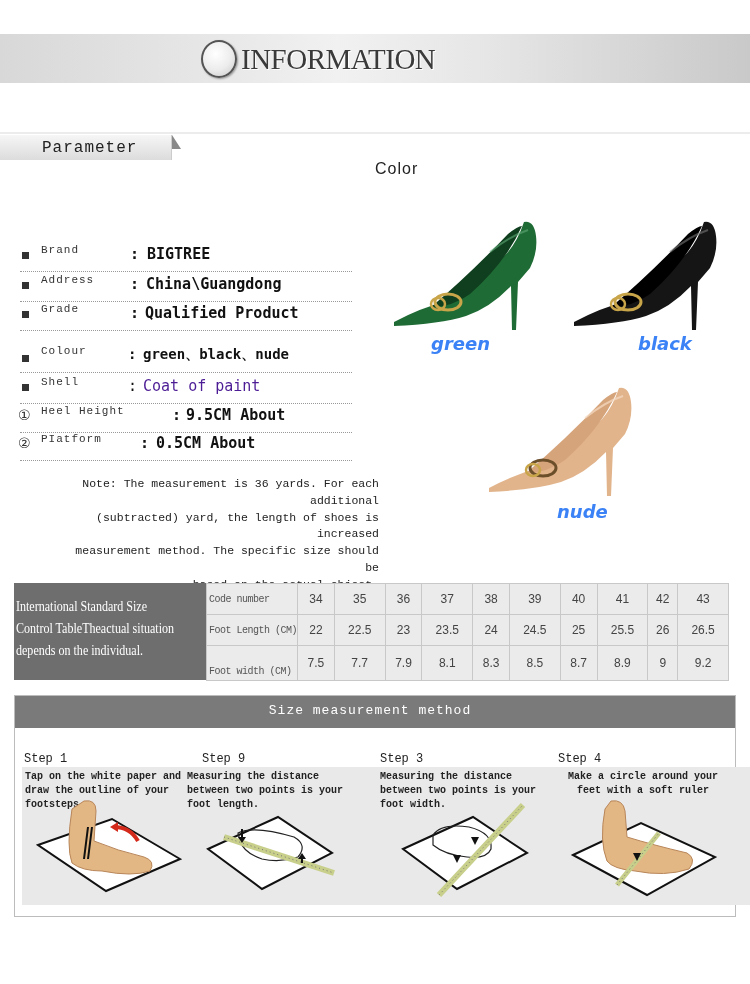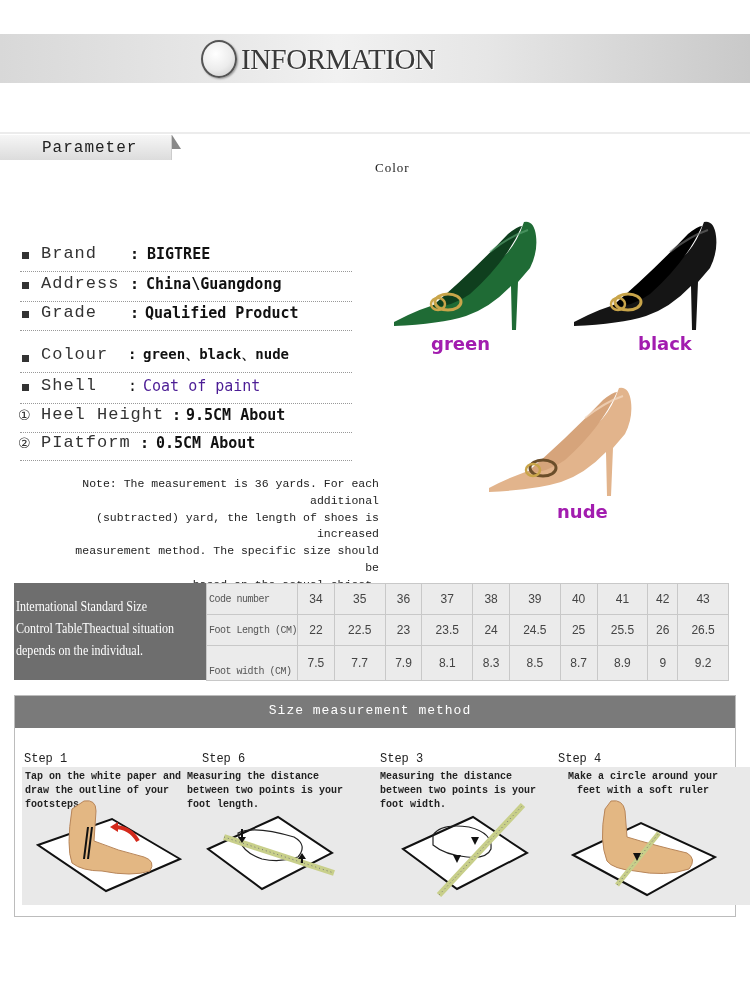--- a/index.html
+++ b/index.html
@@ -21,30 +21,30 @@
   .param-tab { left: 0; top: 135px; width: 172px; height: 25px;
     background: linear-gradient(180deg, #f6f6f6 0%, #dcdcdc 100%); border-right: 1px solid #ccc; }
   .param-tab-label { left: 42px; top: 139px; font-family: "Liberation Mono", monospace; font-size: 16px; letter-spacing: 1px; color: #222; }
   .param-corner { left: 172px; top: 135px; width: 0; height: 0;
     border-left: 9px solid #888; border-top: 14px solid transparent; }
 
   
   .spec-row { left: 20px; width: 332px; height: 28px; border-bottom: 1px dotted #999; }
   .spec-bullet { position: absolute; left: 2px; top: 8px; width: 7px; height: 7px; background: #333; }
   .spec-circle { position: absolute; left: -2px; top: 2px; font-family: "DejaVu Sans", sans-serif; font-size: 14px; color: #333; }
-  .spec-key { position: absolute; left: 21px; top: 0; font-family: "Liberation Mono", monospace; font-size: 17px; letter-spacing: 1px; color: #333; white-space: pre; }
+  .spec-key { position: absolute; left: 21px; top: 0; font-family: "Liberation Mono", monospace; font-size: 11px; letter-spacing: 1px; color: #333; white-space: pre; }
   .spec-val { position: absolute; top: 1px; font-family: "DejaVu Sans Mono", monospace; font-size: 15px; font-weight: bold; color: #111; white-space: pre; }
 
   .note { left: 19px; top: 476px; width: 360px; font-family: "Liberation Mono", monospace; font-size: 11.5px; line-height: 16.8px; color: #222; text-align: right; }
   .note .ind { display: block; padding-left: 36px; }
 
   
-  .color-title { left: 375px; top: 160px; font-family: Liberation Serif, serif; font-size: 13px; letter-spacing: 1px; color: #222; }
+  .color-title { left: 375px; top: 160px; font-family: Liberation Sans, sans-serif; font-size: 16px; letter-spacing: 1px; color: #222; }
   .shoe { width: 160px; height: 120px; }
-  .shoe-label { font-family: "DejaVu Sans", sans-serif; font-weight: bold; font-size: 18px; color: #a21caf; }
+  .shoe-label { font-family: "DejaVu Sans", sans-serif; font-weight: bold; font-size: 18px; color: #3b82f6; font-style: italic; }
   .size-dark { left: 14px; top: 583px; width: 192px; height: 97px; background: #6e6e6e; }
   .size-dark-text { left: 16px; top: 596px; width: 200px; font-family: "Liberation Serif", serif; font-size: 14px; line-height: 22px; color: #fff; transform: scaleX(.86); transform-origin: left; white-space: nowrap; }
   table.size { position: absolute; left: 206px; top: 583px; width: 523px; height: 97px; border-collapse: collapse; background: #ebebeb; }
   table.size td { border: 1px solid #c8c8c8; text-align: center; font-family: "Liberation Sans", sans-serif; font-size: 12px; color: #444; transform-origin: center; }
   table.size td.rh { width: 70px; text-align: left; padding-left: 2px; font-family: "Liberation Mono", monospace; font-size: 10px; color: #555; white-space: nowrap; letter-spacing: -0.5px; }
   table.size td.rh.bottom { vertical-align: bottom; padding-bottom: 3px; }
   table.size tr.r1 { height: 31px; } table.size tr.r2 { height: 31px; } table.size tr.r3 { height: 35px; }
 
   
   .method-box { left: 14px; top: 695px; width: 722px; height: 222px; border: 1px solid #bcbcbc; background: #fff; }
@@ -207,21 +207,21 @@
   <svg class="step-art" viewBox="0 0 173 108">
     <polygon points="16,48 90,22 158,62 84,94" fill="#fff" stroke="#111" stroke-width="2"></polygon>
     <path d="M50 12 L62 4 Q74 2 74 14 L72 44 Q96 54 122 60 Q134 64 128 74 Q110 80 80 74 Q60 74 50 66 Q44 50 50 12 Z" fill="#e3b783" stroke="#b8865a" stroke-width="1"></path>
     <line x1="66" y1="30" x2="62" y2="62" stroke="#111" stroke-width="2"></line>
     <line x1="70" y1="30" x2="66" y2="62" stroke="#111" stroke-width="2"></line>
     <path d="M92 30 Q108 30 116 44" stroke="#d42a1c" stroke-width="4" fill="none"></path>
     <polygon points="88,30 96,25 96,35" fill="#d42a1c"></polygon>
   </svg>
 </div>
 
-<div class="abs step-label" style="left:202px;top:752px">Step 6</div>
+<div class="abs step-label" style="left:202px;top:752px">Step 9</div>
 <div class="abs step-card" style="left:184px;top:767px">
   <div class="step-text">Measuring the distance between two points is your foot length.</div>
   <svg class="step-art" viewBox="0 0 173 108">
     <polygon points="24,52 94,20 148,56 78,92" fill="#fff" stroke="#111" stroke-width="2"></polygon>
     <path d="M54 36 Q70 28 110 40 Q124 48 114 60 Q96 66 78 62 Q60 56 56 44 Z" fill="none" stroke="#222" stroke-width="1.2"></path>
     <line x1="40" y1="40" x2="150" y2="76" stroke="#c8cf8a" stroke-width="6"></line>
     <line x1="40" y1="40" x2="150" y2="76" stroke="#777" stroke-width="1" stroke-dasharray="1 3"></line>
     <path d="M58 32 L58 42" stroke="#111" stroke-width="2"></path>
       <polygon points="54,40 62,40 58,46" fill="#111"></polygon>
     <path d="M118 58 L118 66" stroke="#111" stroke-width="2"></path>

